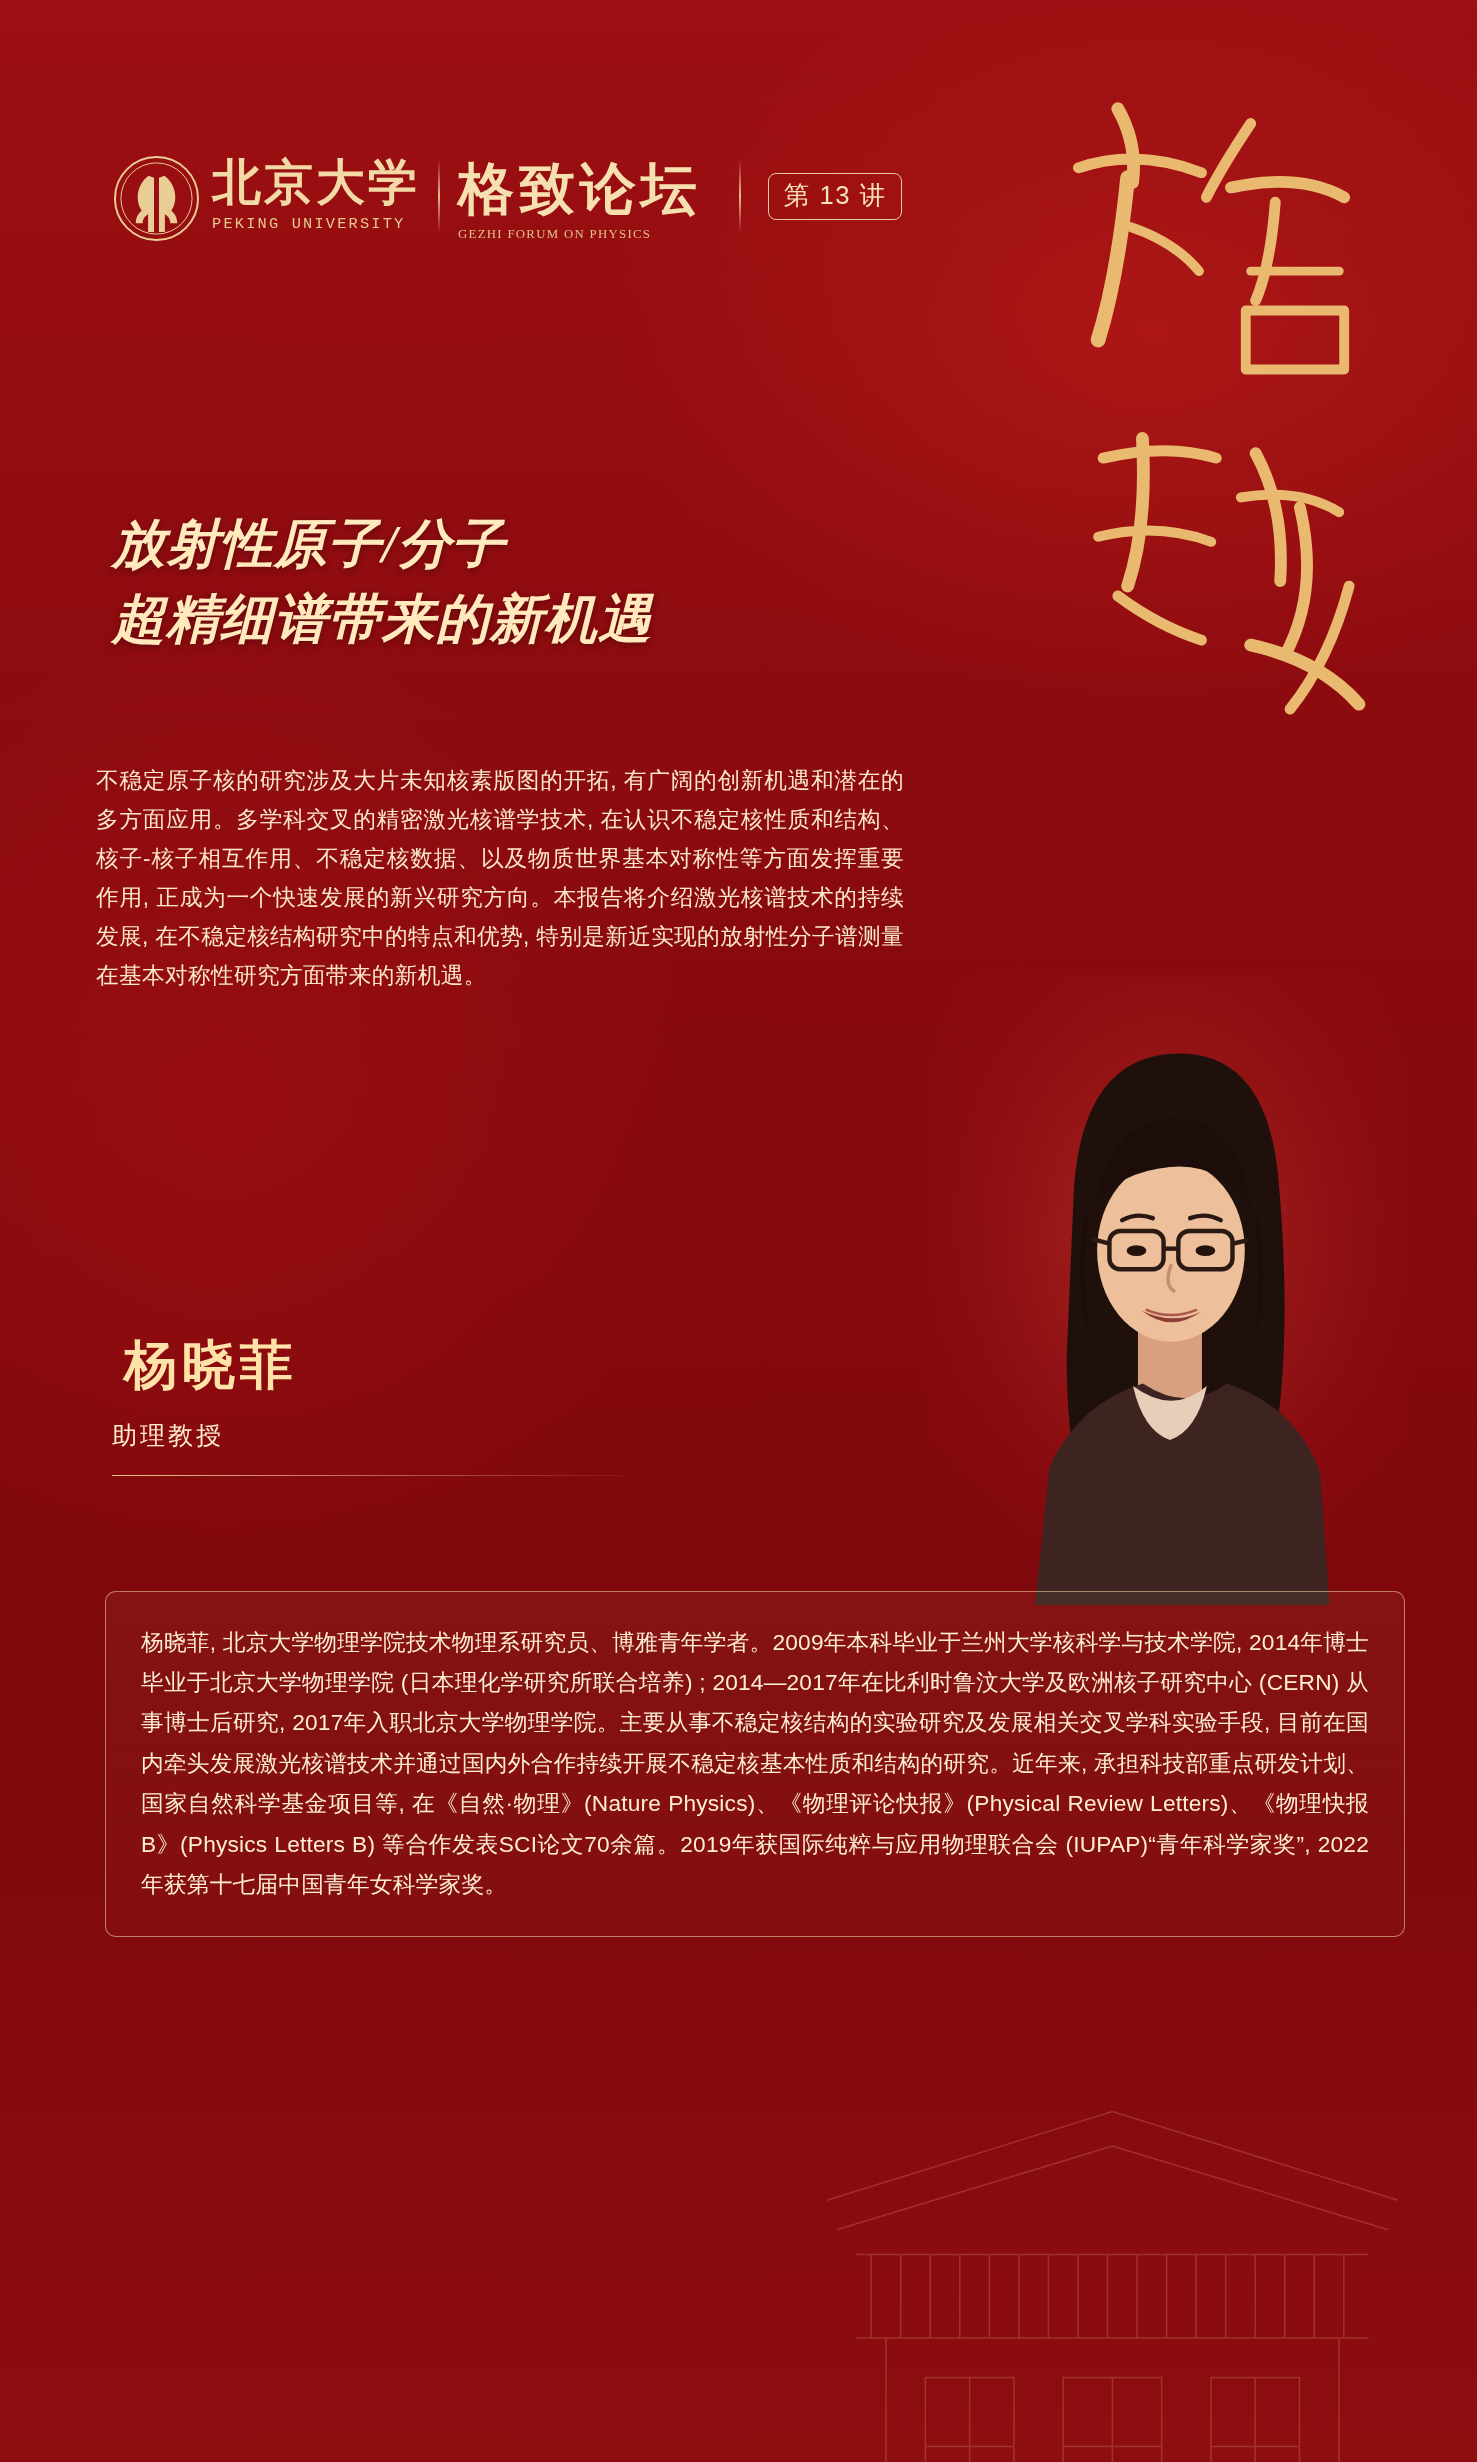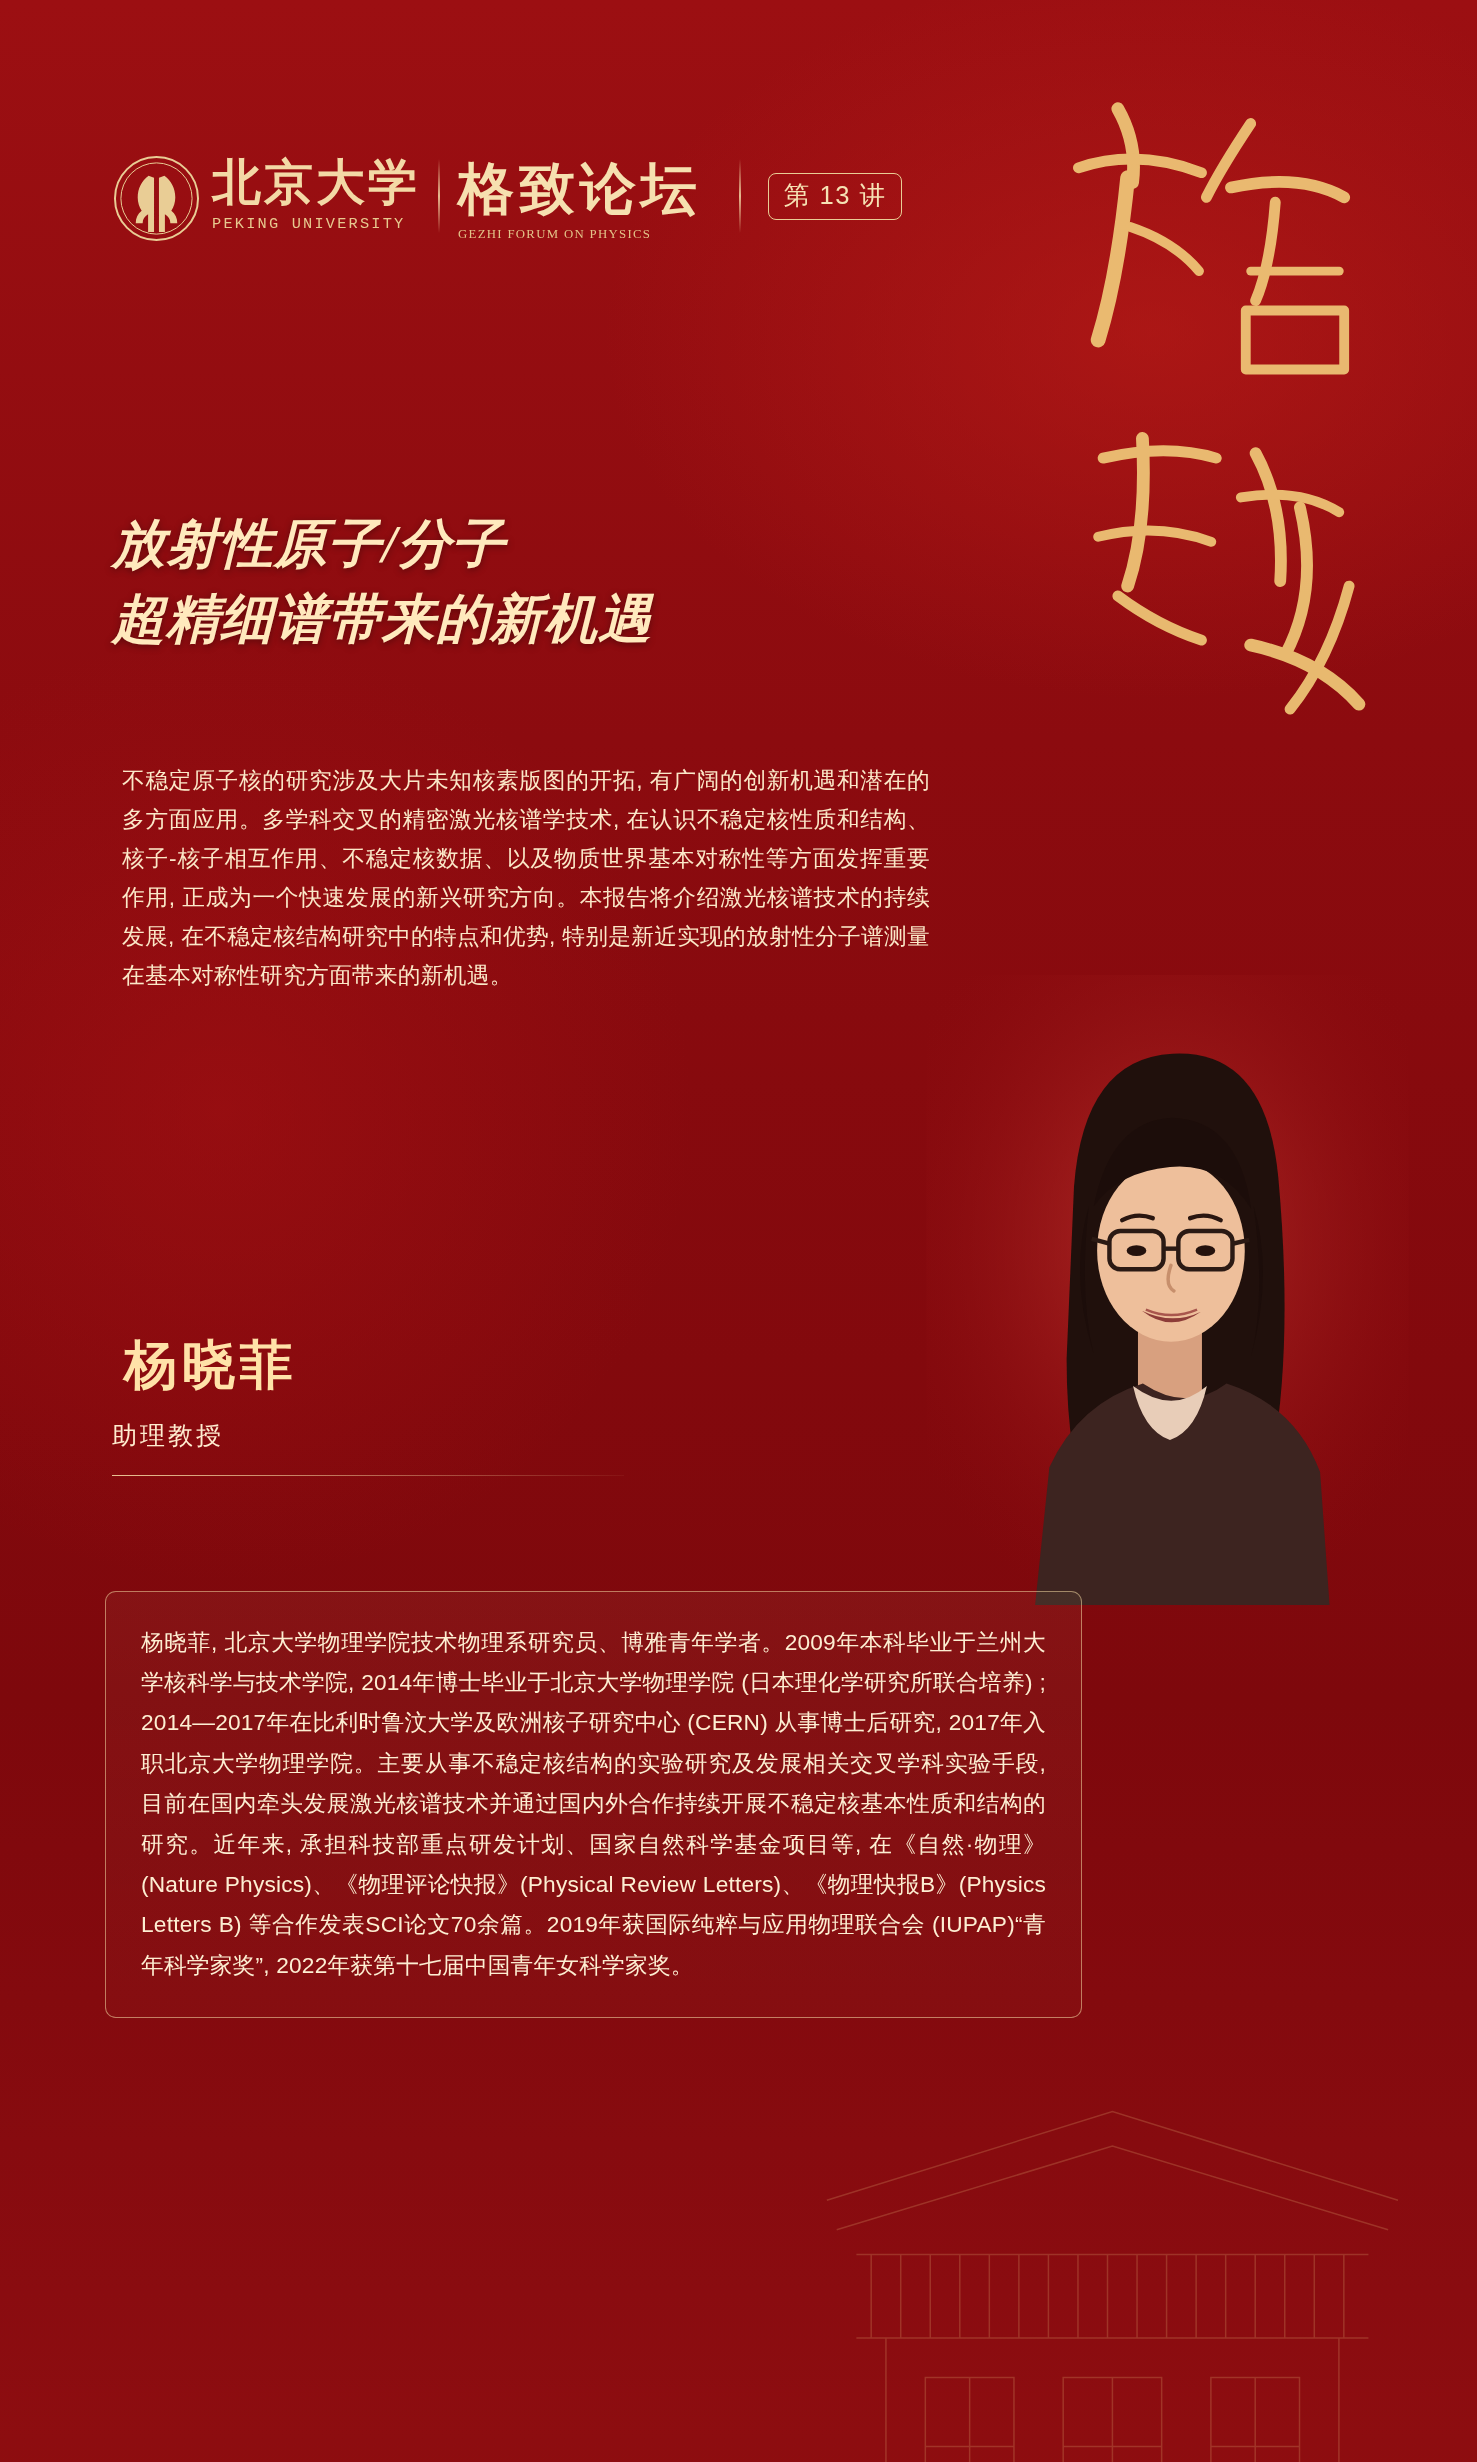--- a/index.html
+++ b/index.html
@@ -47,37 +47,37 @@
   .callig{position:absolute;right:59px;top:64px;width:374px;height:739px;pointer-events:none;}
   .callig svg{display:block;width:100%;height:100%;}
 
   
   .title{position:absolute;left:112px;top:507px;width:1034px;color:#ffe9bd;
     font-size:53px;font-weight:700;line-height:1.42;letter-spacing:1px;
     font-family:"Liberation Serif","DejaVu Serif",serif;
     text-shadow:0 2px 7.9px rgba(0,0,0,.35);font-style:italic;}
 
   
-  .abstract{position:absolute;left:122px;top:761px;width:808px;color:#fbe8c8;
+  .abstract{position:absolute;left:96px;top:761px;width:808px;color:#fbe8c8;
     font-size:22.7px;line-height:1.72;letter-spacing:0.3px;text-align:justify;}
 
   
   .portrait{position:absolute;left:926px;top:975px;width:483px;height:630px;overflow:hidden;}
   .portrait svg{display:block;width:100%;height:100%;}
 
   
   .speaker{position:absolute;left:112px;top:1330px;width:689px;}
   .speaker .name{font-size:53px;font-weight:700;color:#ffe2a8;letter-spacing:4.9px;
     font-family:"Liberation Serif","DejaVu Serif",serif;margin-left:12px;}
   .speaker .role{font-size:25px;color:#ffedd0;letter-spacing:3px;margin-top:17px;}
   .speaker .rule{width:512px;height:1.5px;margin-top:22.7px;
     background:linear-gradient(90deg,rgba(244,214,160,.9),rgba(244,214,160,.05));}
 
   
-  .bio{position:absolute;left:105px;top:1591px;width:977px;
+  .bio{position:absolute;left:105px;top:1591px;width:1300px;
     border:1.5px solid rgba(243,216,163,.55);border-radius:10.8px;
     background:linear-gradient(180deg,rgba(255,230,180,.05),rgba(255,230,180,.02));
     padding:29.5px 35px 31.5px;box-sizing:border-box;}
   .bio p{margin:0;color:#fdeed2;font-size:22.7px;line-height:1.78;text-align:justify;letter-spacing:0.2px;}
 
   
   .info{position:absolute;left:117px;top:2379px;width:1133px;}
   .inforow{display:flex;align-items:center;height:74px;}
   .inforow .ic{width:54px;height:54px;display:flex;align-items:center;justify-content:center;}
   .inforow .lab{width:148px;color:#f6d9a1;font-size:25.6px;letter-spacing:12.8px;padding-left:12.8px;box-sizing:border-box;}

